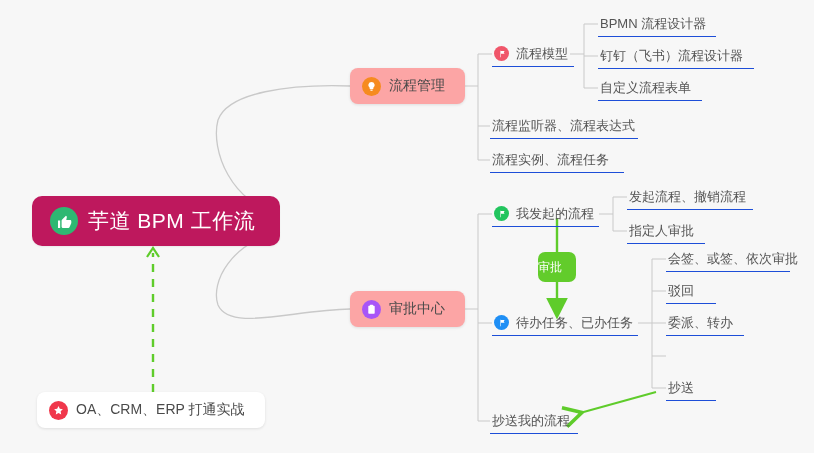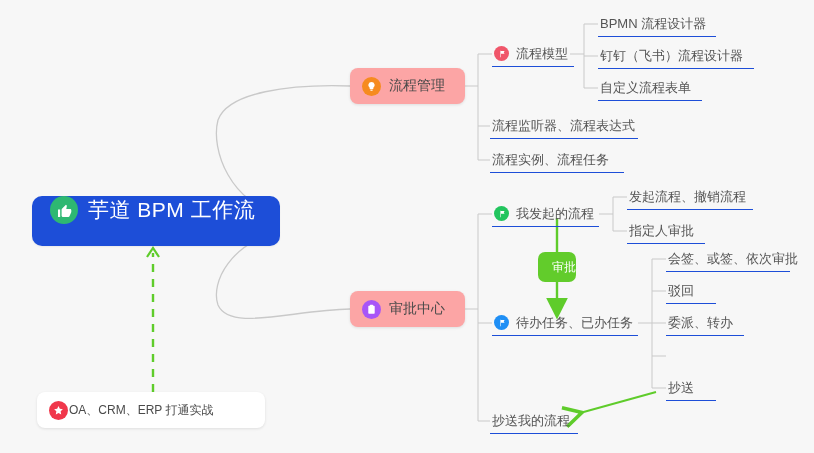--- a/index.html
+++ b/index.html
@@ -28,25 +28,25 @@
     pointer-events: none;
   }
 
   
   .root-node {
     position: absolute;
     left: 32px;
     top: 196px;
     width: 248px;
     height: 50px;
-    background: #1d4ed8;
+    background: #be185d;
     border-radius: 10px;
     box-sizing: border-box;
     display: flex;
-    align-items: flex-start;
+    align-items: center;
     padding-left: 18px;
     box-shadow: 0 1px 2px rgba(0,0,0,0.06);
   }
   .root-node .root-label {
     color: #ffffff;
     font-size: 21px;
     letter-spacing: 0.5px;
     margin-left: 10px;
     white-space: nowrap;
   }
@@ -81,23 +81,23 @@
     height: 36px;
     background: #ffffff;
     border-radius: 8px;
     display: flex;
     align-items: center;
     padding: 0 14px 0 12px;
     box-sizing: border-box;
     box-shadow: 0 1px 3px rgba(0,0,0,0.10);
   }
   .callout-node .callout-label {
-    font-size: 12px;
+    font-size: 14px;
     color: #4a4a4a;
-    margin-left: 1px;
+    margin-left: 8px;
     white-space: nowrap;
   }
 
   
   .topic {
     position: absolute;
     display: flex;
     align-items: center;
     border-bottom: 1px solid #1d4ed8;
     height: 26px;
@@ -136,21 +136,21 @@
   .sticker {
     position: absolute;
     left: 538px;
     top: 252px;
     width: 38px;
     height: 30px;
     background: #62cc2b;
     border-radius: 7px;
     display: flex;
     align-items: center;
-    justify-content: flex-end;
+    justify-content: flex-start;
   }
   .sticker .sticker-label {
     color: #ffffff;
     font-size: 12px;
     white-space: nowrap;
   }
 </style>
 </head>
 <body>
 

